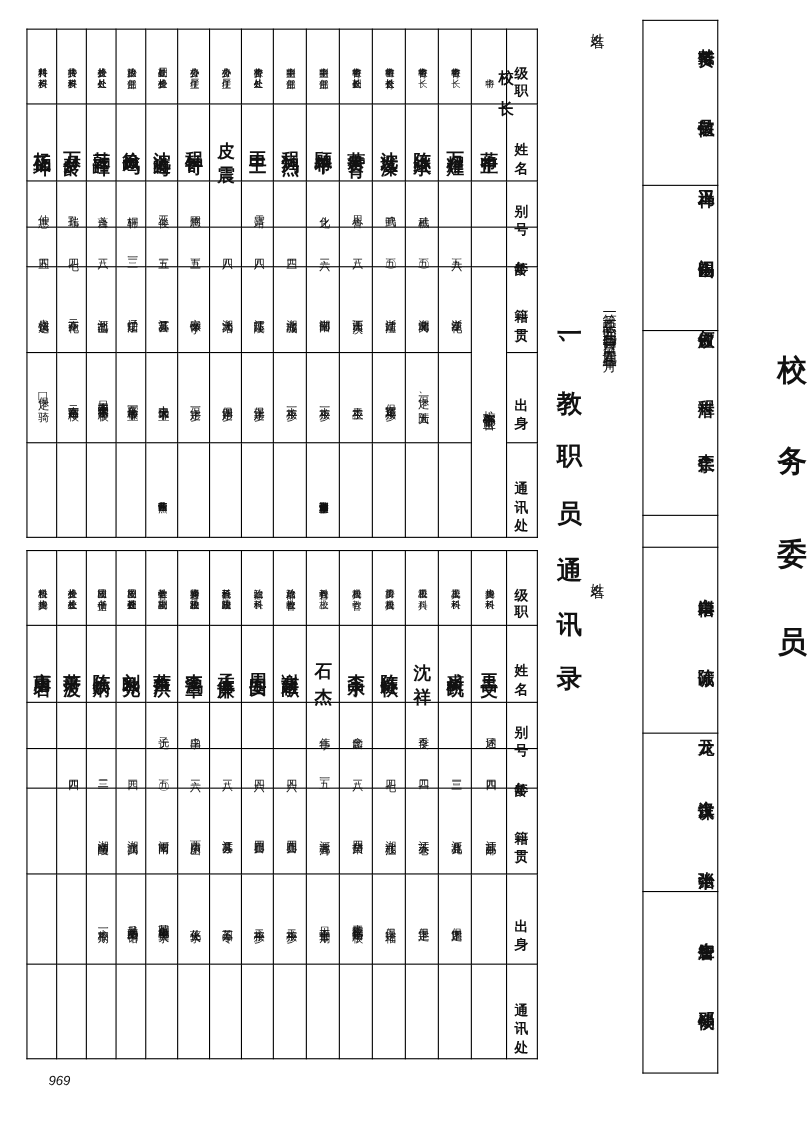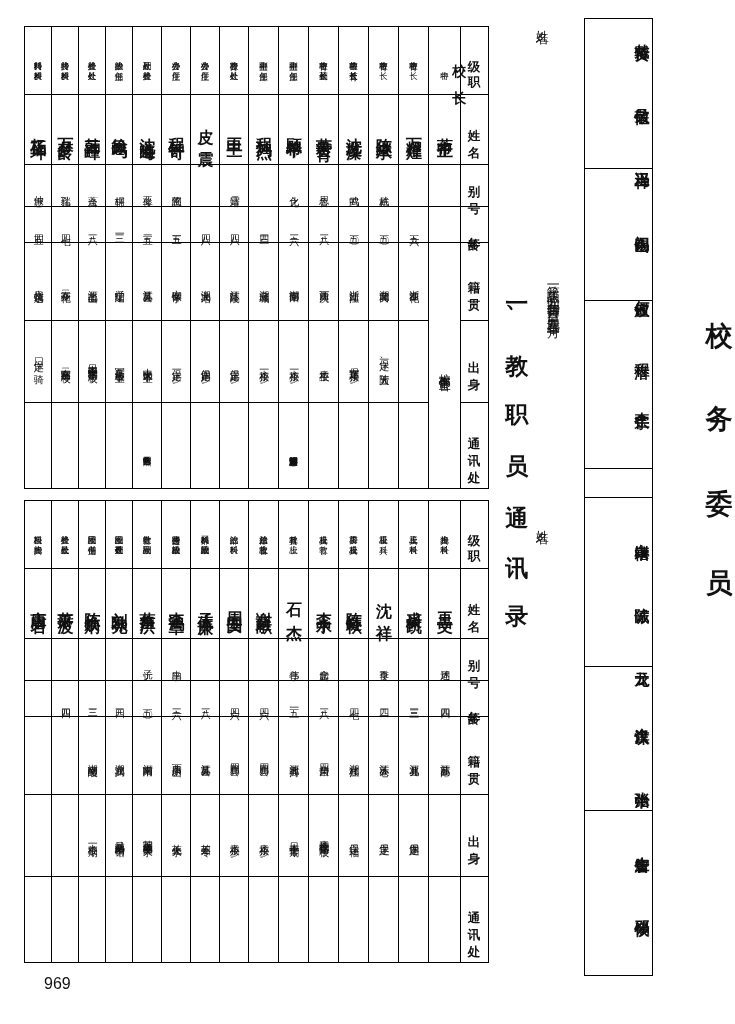--- a/index.html
+++ b/index.html
@@ -58,22 +58,23 @@
     text-align:center;
     vertical-align:middle;
     font-size:12px;
   }
   td .v{display:inline-block;}
   .hdr .v{font-size:12.5px;font-weight:bold;}
   .nm .v{font-size:16px;font-weight:bold;letter-spacing:3px;}
   .sm .v{font-size:10px;}
   .xs .v{font-size:8.5px;letter-spacing:0px;}
   .pg{
-    position:absolute;left:44px;top:975px;font-size:16px;
+    position:absolute;left:44px;top:975px;font-size:12px;
     font-family:"Liberation Sans",sans-serif;
+    font-style:italic;
   }
 </style>
 </head>
 <body>
 
 <div class="page">
 
   <div class="big-title v">校 务 委 员</div>
 
   <div class="rt-grid">

